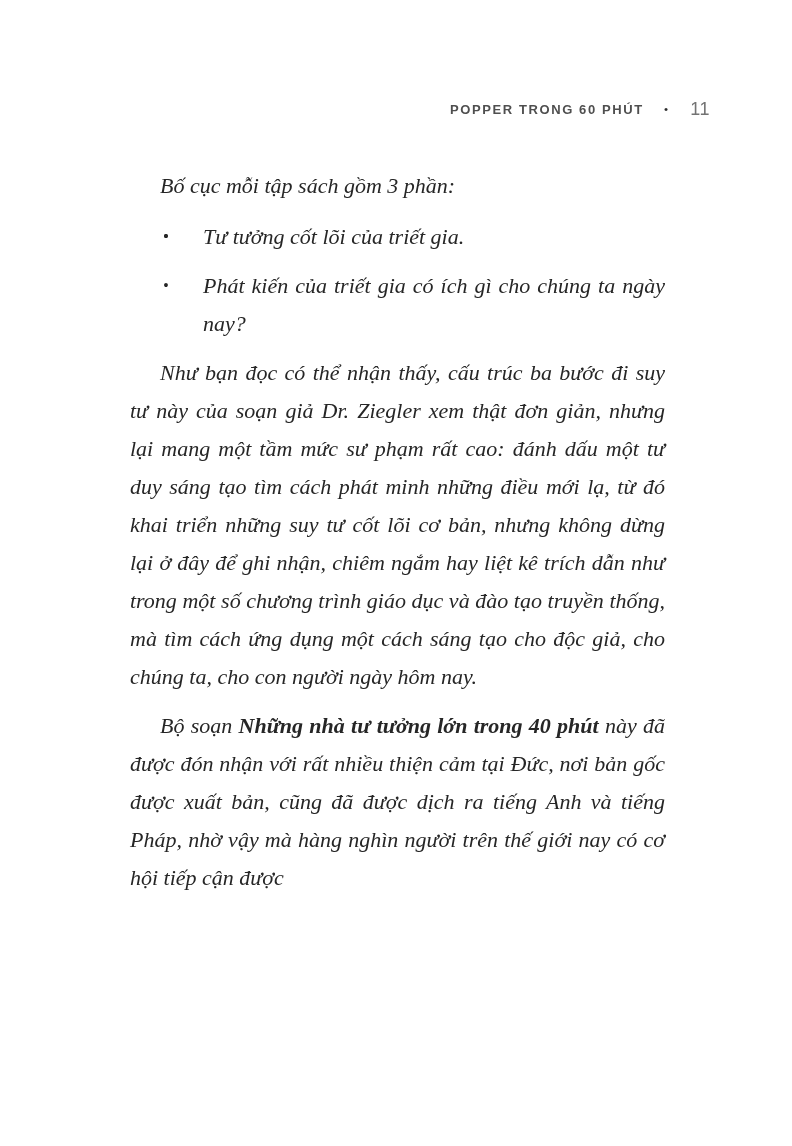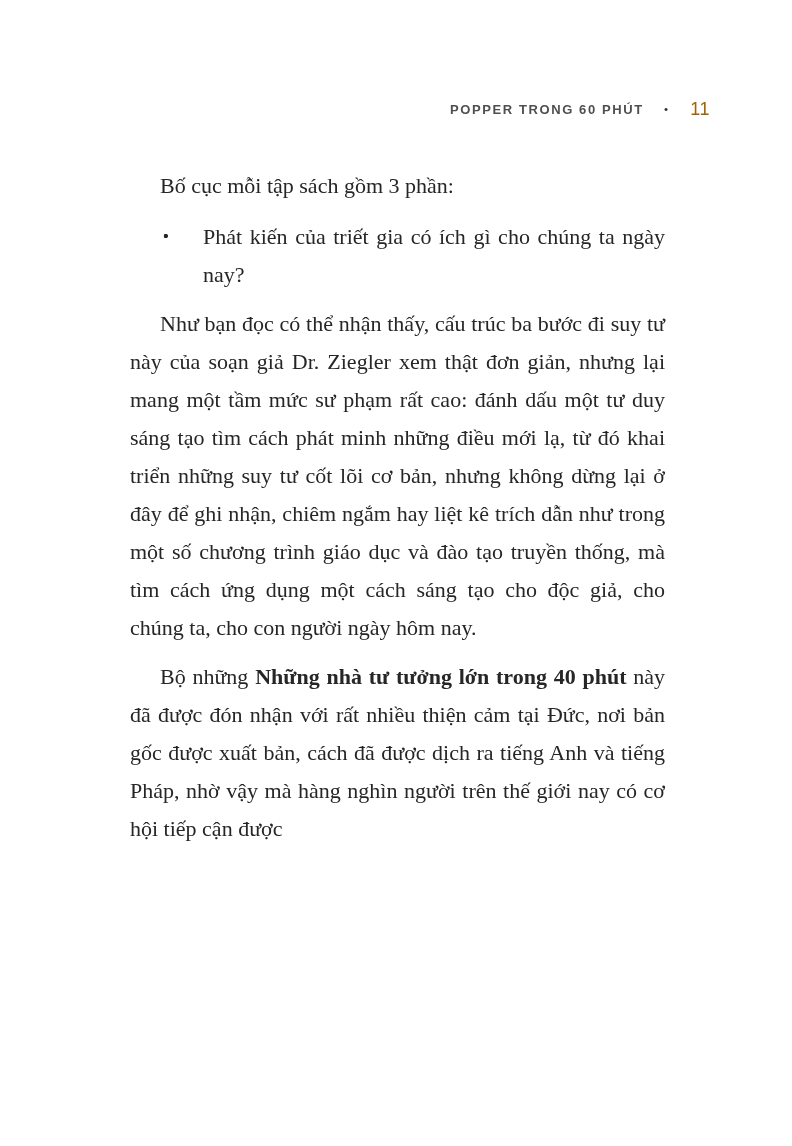--- a/index.html
+++ b/index.html
@@ -33,33 +33,34 @@
   }
   .running-sep {
     font-size: 13px;
     color: #2b2b2b;
     margin: 0 22px 0 20px;
     line-height: 1;
   }
   .running-page-number {
     font-family: "Liberation Sans", sans-serif;
     font-size: 18px;
-    color: #a16207;
+    color: #737373;
     letter-spacing: 0.5px;
   }
   
   .body-text {
     position: absolute;
     left: 130px;
     top: 167px;
     width: 535px;
     font-size: 22px;
     line-height: 38px;
     text-align: justify;
     color: #262626;
+    font-style: italic;
   }
   .intro-line {
     text-indent: 30px;
     margin-bottom: 13px;
   }
   .bullet-list { }
   .bullet-item {
     position: relative;
     padding-left: 73px;
     margin-bottom: 11px;
@@ -92,28 +93,29 @@
   <div class="body-text">
 
     <div class="intro-line">Bố cục mỗi tập sách gồm 3 phần:</div>
 
     <div class="bullet-list">
       <div class="bullet-item">
         <span class="bullet-glyph">•</span>
       </div>
       <div class="bullet-item">
         <span class="bullet-glyph">•</span>
+        <span>Tư tưởng cốt lõi của triết gia.</span>
       </div>
       <div class="bullet-item">
         <span class="bullet-glyph">•</span>
         <span>Phát kiến của triết gia có ích gì cho chúng ta ngày nay?</span>
       </div>
     </div>
 
     <div class="paragraph">Như bạn đọc có thể nhận thấy, cấu trúc ba bước đi suy tư này của soạn giả Dr. Ziegler xem thật đơn giản, nhưng lại mang một tầm mức sư phạm rất cao: đánh dấu một tư duy sáng tạo tìm cách phát minh những điều mới lạ, từ đó khai triển những suy tư cốt lõi cơ bản, nhưng không dừng lại ở đây để ghi nhận, chiêm ngắm hay liệt kê trích dẫn như trong một số chương trình giáo dục và đào tạo truyền thống, mà tìm cách ứng dụng một cách sáng tạo cho độc giả, cho chúng ta, cho con người ngày hôm nay.</div>
 
     <div class="paragraph">
-      <span>Bộ những </span><b>Những nhà tư tưởng lớn trong 40 phút</b><span> này đã được đón nhận với rất nhiều thiện cảm tại Đức, nơi bản gốc được xuất bản, cách đã được dịch ra tiếng Anh và tiếng Pháp, nhờ vậy mà hàng nghìn người trên thế giới nay có cơ hội tiếp cận được</span>
+      <span>Bộ soạn </span><b>Những nhà tư tưởng lớn trong 40 phút</b><span> này đã được đón nhận với rất nhiều thiện cảm tại Đức, nơi bản gốc được xuất bản, cũng đã được dịch ra tiếng Anh và tiếng Pháp, nhờ vậy mà hàng nghìn người trên thế giới nay có cơ hội tiếp cận được</span>
     </div>
 
   </div>
 
 </div>
 
 </body></html>

